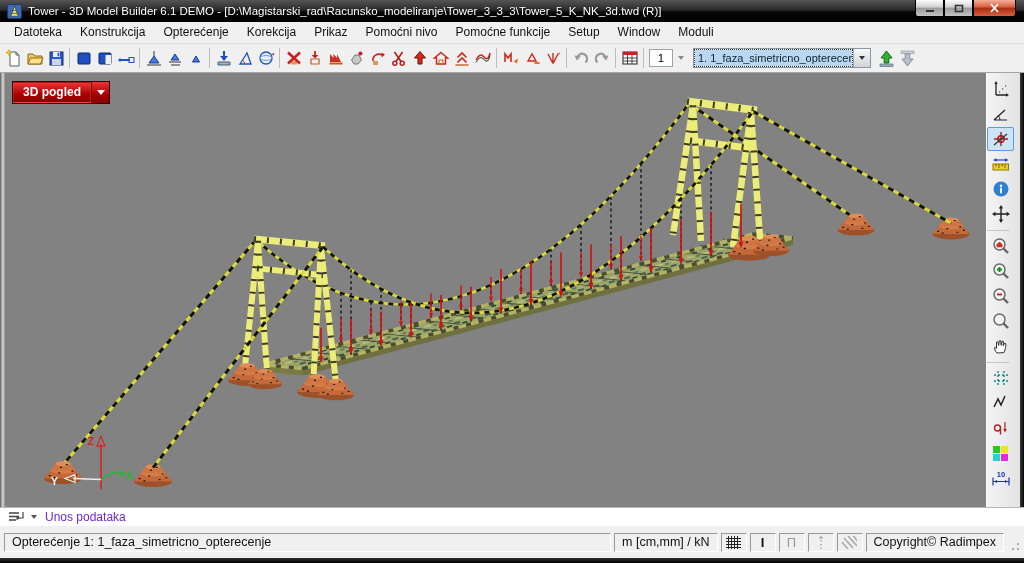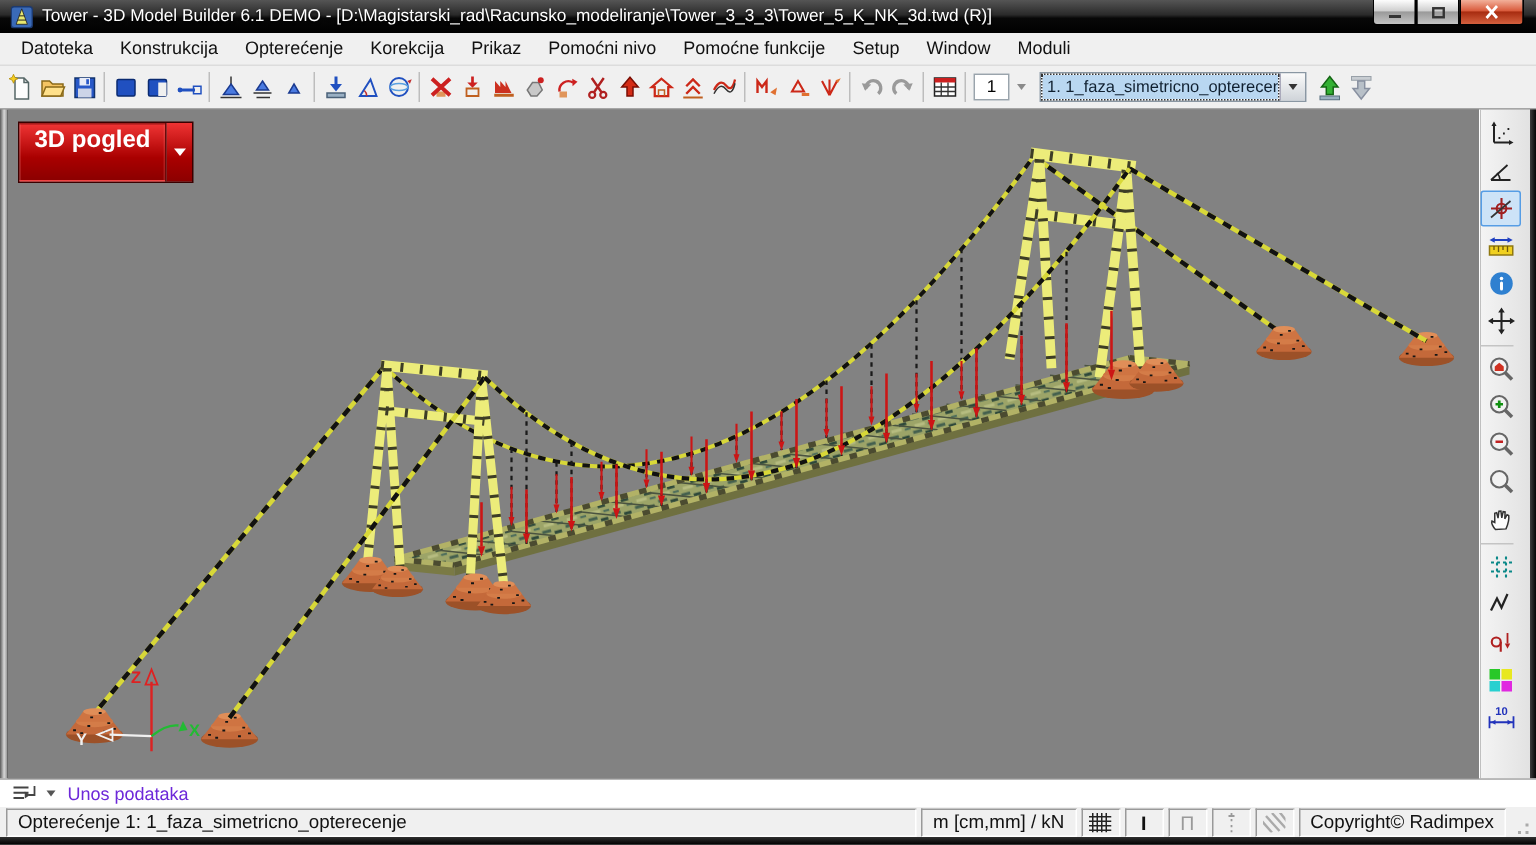--- a/index.html
+++ b/index.html
@@ -37,36 +37,36 @@
     justify-content:center;background:linear-gradient(#fafafa,#cfd4d9);}
   .caret-dn{width:0;height:0;border:4px solid transparent;border-top:5px solid #333;margin-top:4px;}
   .caret-dn.white{border-top-color:#fff;}
   .caret-dn.small{border-width:3px;border-top-width:4px;margin-top:3px;}
   
   .main{flex:1;display:flex;min-height:0;}
   .lstrip{width:5px;background:linear-gradient(90deg,#5a5a5a,#d8d8d8 55%,#8f8f8f);}
   .viewport{flex:1;position:relative;background:#828282;overflow:hidden;}
   .viewport svg.scene{position:absolute;inset:0;width:100%;height:100%;}
   .viewbtn{position:absolute;top:8px;left:7px;display:flex;z-index:5;border:1px solid #3a0000;}
-  .vb-main{background:linear-gradient(#e33,#a90000 60%,#8c0000);color:#fff;font-size:16px;
-    font-weight:bold;padding:2px 9px 17px;border:1px solid #ff8a8a33;}
+  .vb-main{background:linear-gradient(#e33,#a90000 60%,#8c0000);color:#fff;font-size:12px;
+    font-weight:bold;padding:2px 9px 3px;border:1px solid #ff8a8a33;}
   .vb-arrow{width:18px;display:flex;align-items:center;justify-content:center;
     background:linear-gradient(#e33,#a90000 60%,#8c0000);border-left:1px solid #6a0a0a;}
   .sidebar{width:34px;background:linear-gradient(90deg,#f4f4f4,#e2e2e2);border-left:1px solid #fff;
     display:flex;flex-direction:column;padding-top:4px;}
   .sbi{width:27px;height:24px;display:flex;align-items:center;justify-content:center;border-radius:2px;
     margin-bottom:1px;flex:0 0 auto;}
   .sbi.active{background:#cde3f7;border:1px solid #569de5;}
   .sb-sep{width:22px;height:1px;background:#c4c4c4;margin:3px 0;flex:0 0 auto;}
   .rborder{width:4px;background:linear-gradient(90deg,#3c3c3c,#050505);}
   
   .modebar{height:19px;background:#fff;display:flex;align-items:center;gap:4px;padding-left:7px;
     border-top:1px solid #b8b8b8;}
   .mode-label{font-size:12px;color:#6d28d9;padding-left:4px;}
-  .statusbar{height:20px;background:#f0f0f0;display:flex;align-items:center;gap:3px;padding:2px 4px;}
+  .statusbar{height:32px;background:#f0f0f0;display:flex;align-items:center;gap:3px;padding:2px 4px;}
   .panel{border:1px solid;border-color:#999 #fff #fff #999;height:19px;display:flex;align-items:center;
     padding:0 7px;font-size:12.5px;color:#111;white-space:nowrap;}
   .panel.grow{flex:1;}
   .panel.icon{width:26px;justify-content:center;padding:0;}
   .bold-i{font-weight:bold;font-size:13px;}
   .pi{color:#9a9a9a;font-size:13px;}
   .grip{width:13px;height:19px;}
   .bborder{height:5px;background:linear-gradient(#303030,#000);}
 </style>
 </head>

